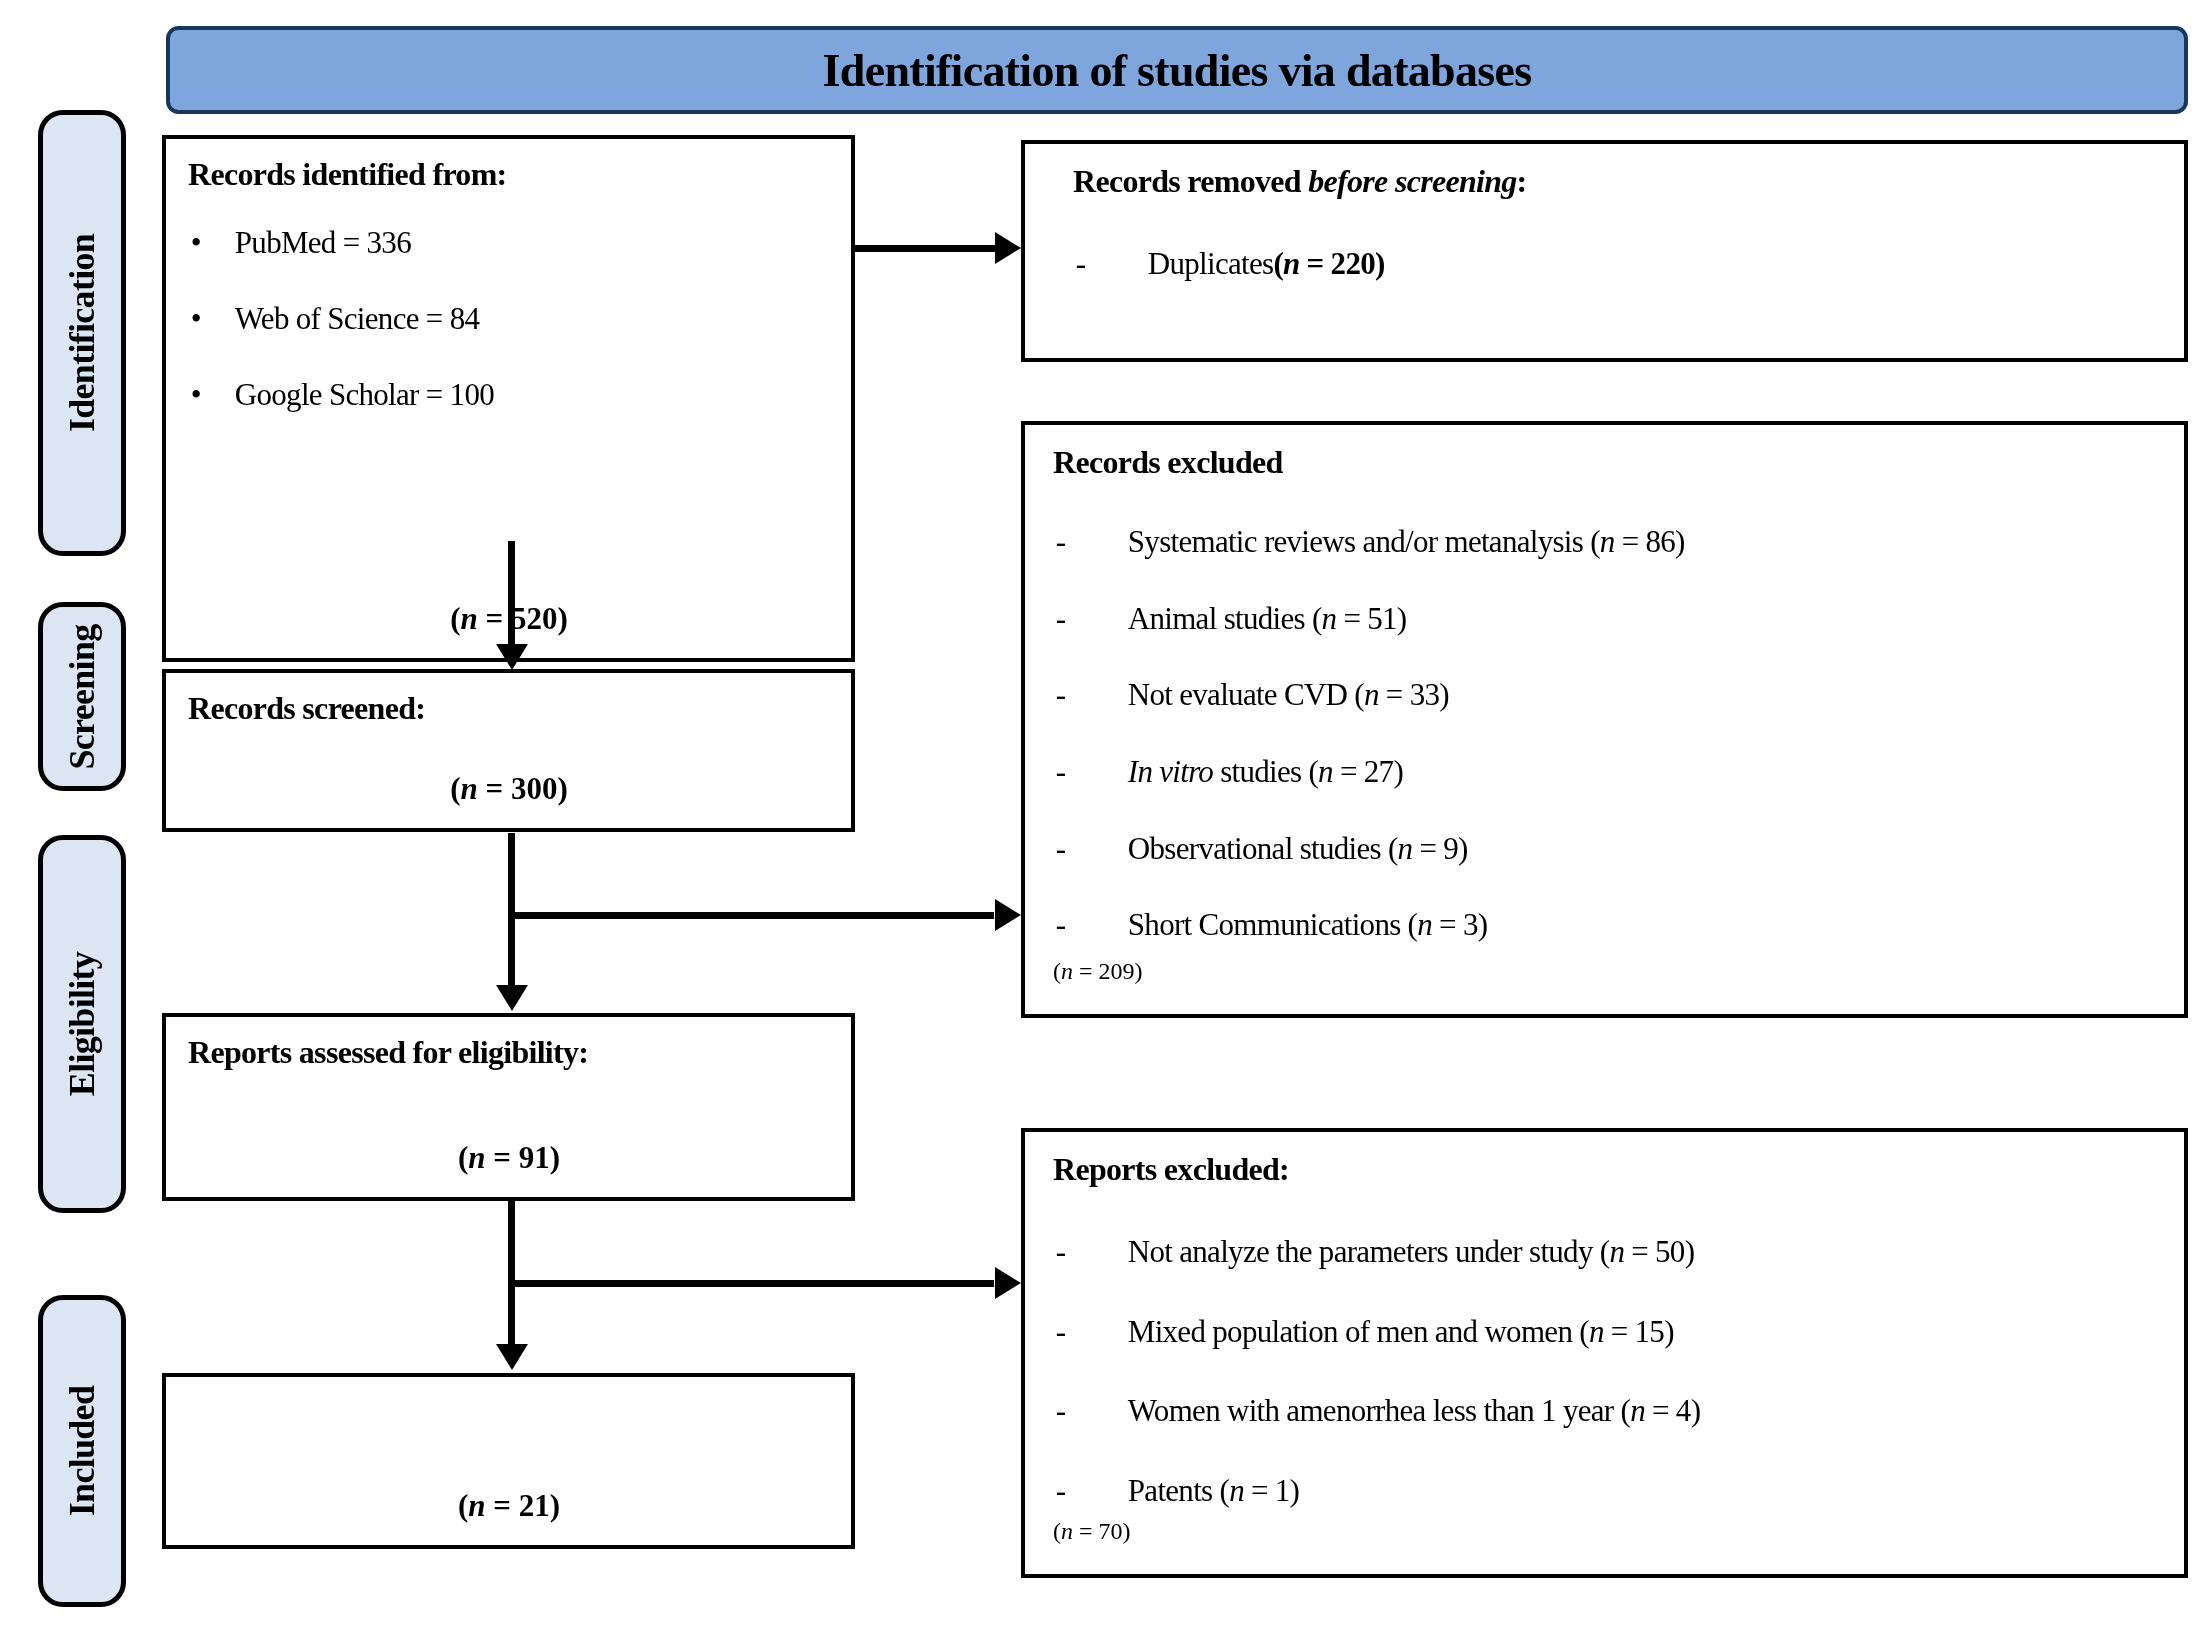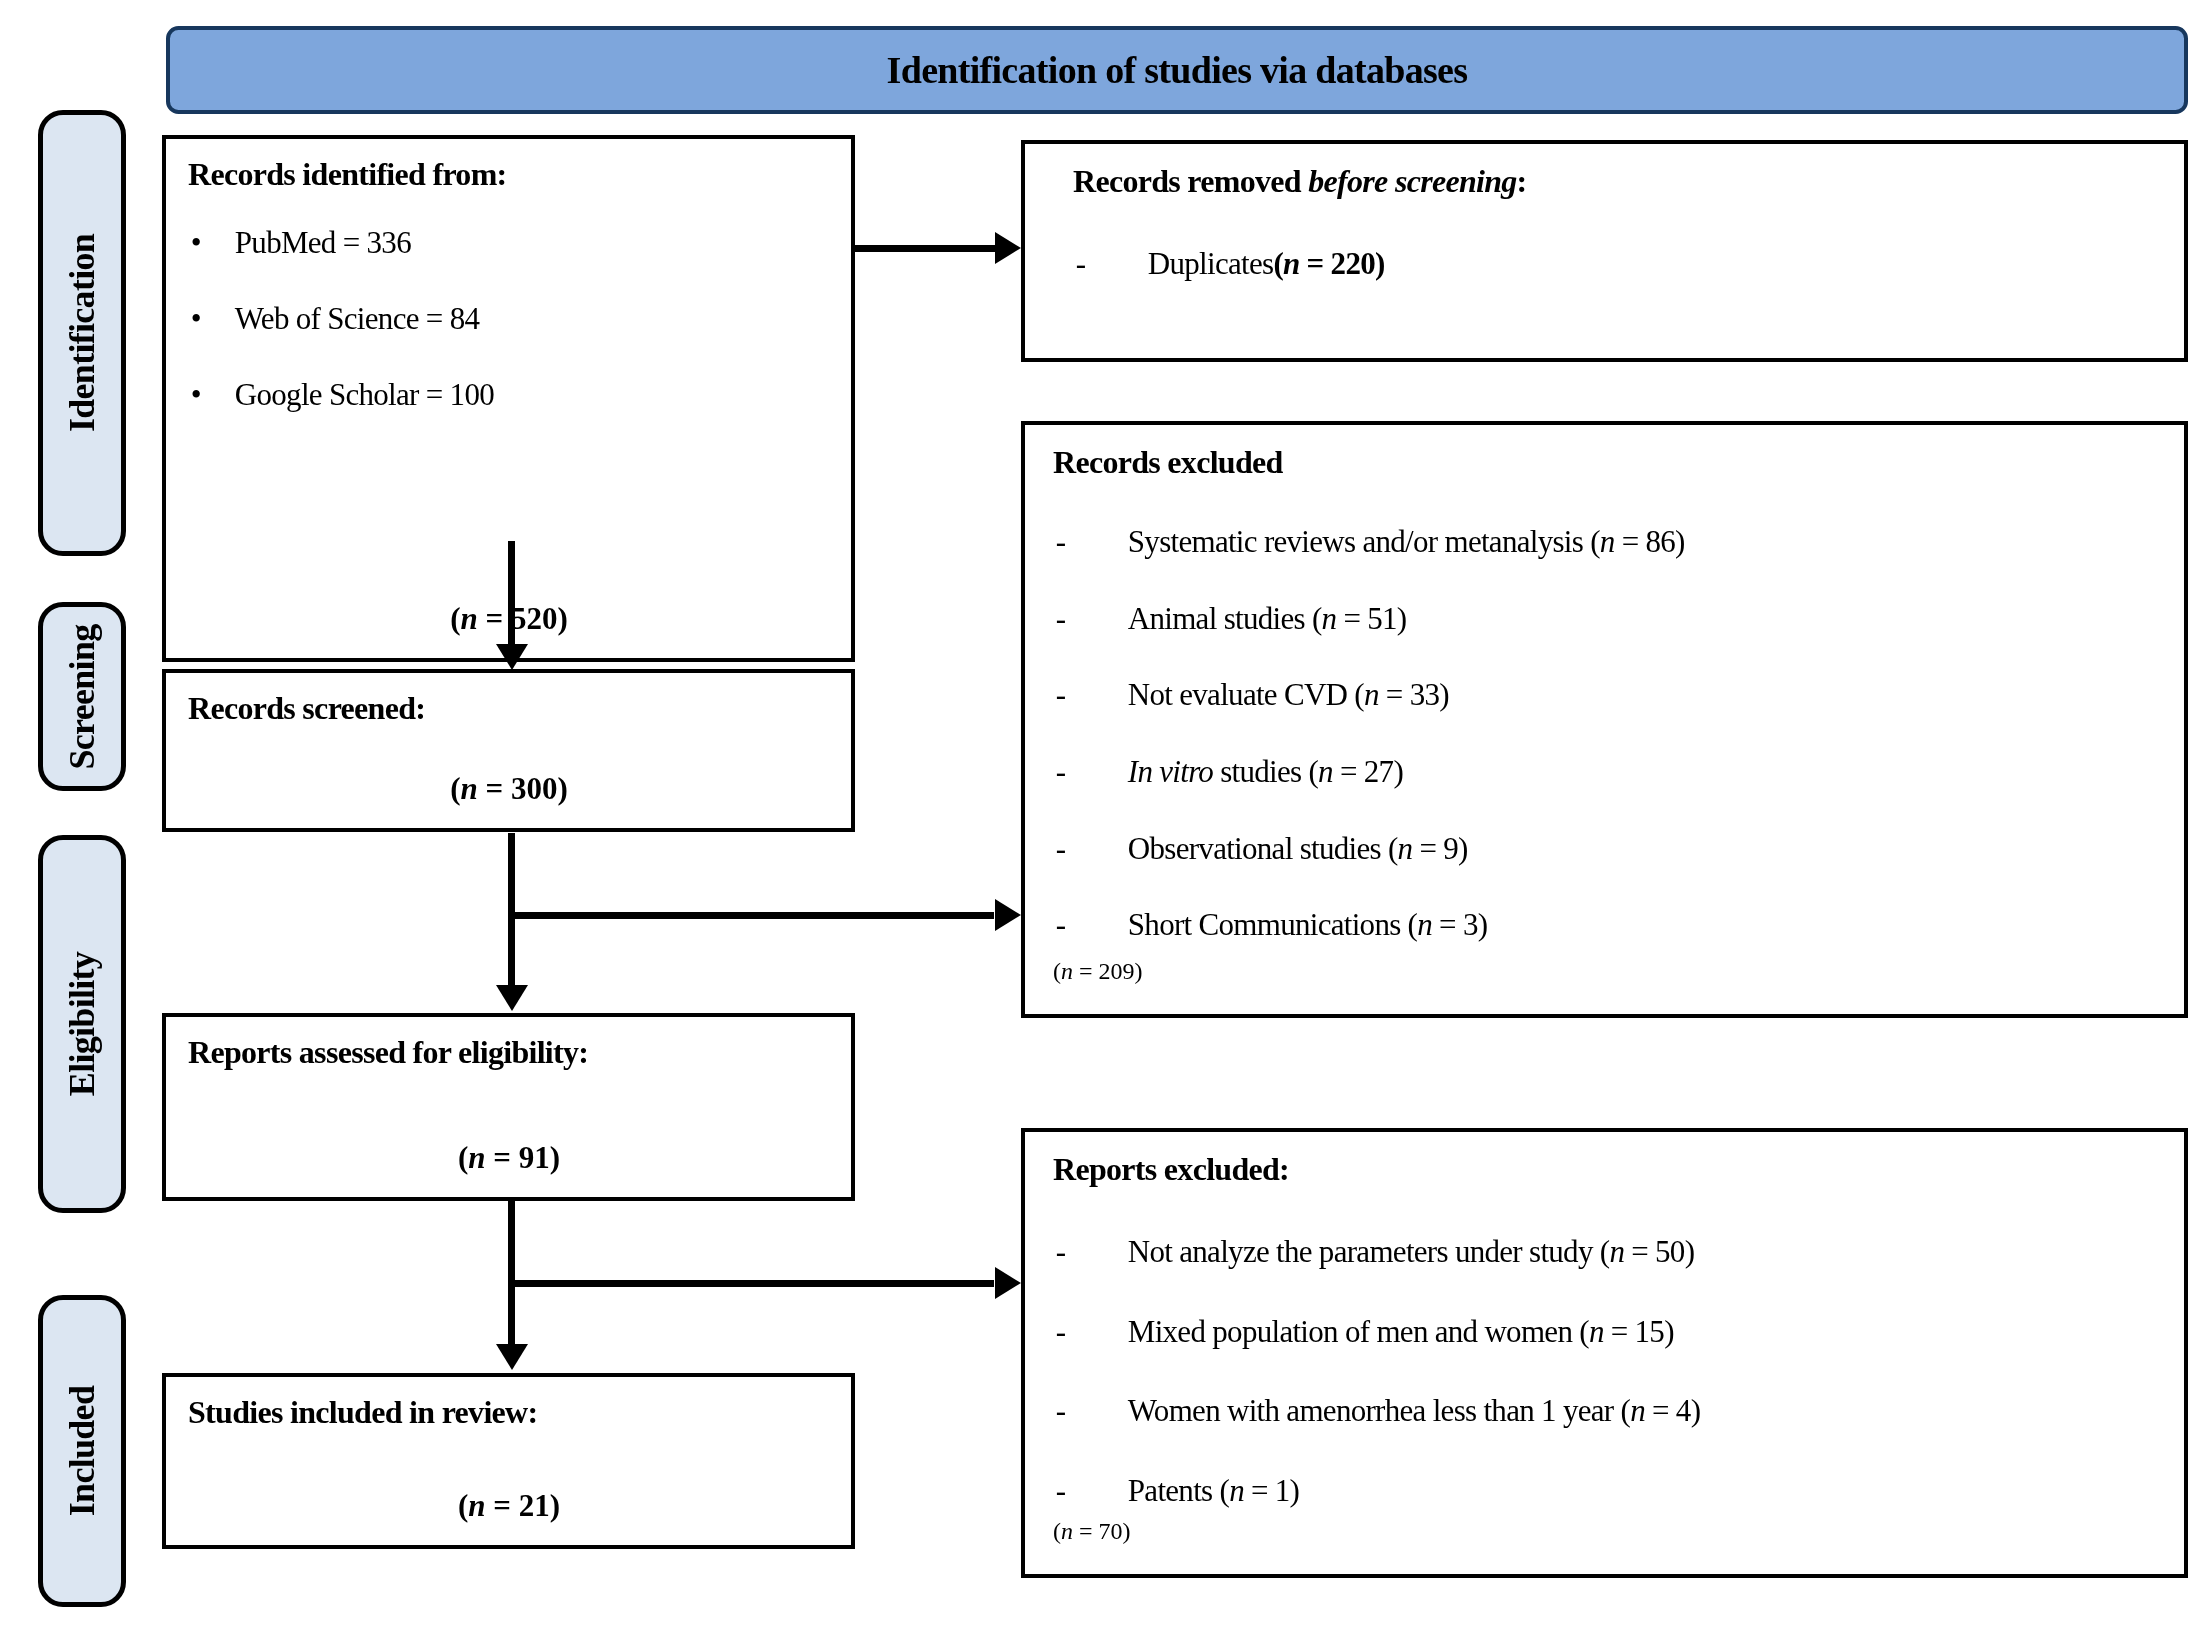--- a/index.html
+++ b/index.html
@@ -13,21 +13,21 @@
   }
   
   .header{
     position:absolute;left:166px;top:26px;width:2022px;height:88px;
     background:var(--header-fill,#7EA6DC);
     border:4.8px solid var(--header-border,#17375D);
     border-radius:12.4px;
     box-sizing:border-box;
     display:flex;align-items:center;justify-content:center;
   }
-  .header span{font-size:38px;font-weight:bold;letter-spacing:-0.7px;}
+  .header span{font-size:46px;font-weight:bold;letter-spacing:-0.7px;}
   
   .stage{
     position:absolute;left:38px;width:88px;
     background:var(--sidebar-fill,#DCE6F2);
     border:5.5px solid #000;border-radius:25px;
     box-sizing:border-box;
     display:flex;align-items:center;justify-content:center;
   }
   .stage span{
     transform:rotate(-90deg);white-space:nowrap;
@@ -124,21 +124,20 @@
     <div class="box-title">Records screened:</div>
     <div class="count">(<i>n</i> = 300)</div>
   </div>
 
   <div class="pbox lbox" id="box-assessed">
     <div class="box-title">Reports assessed for eligibility:</div>
     <div class="count">(<i>n</i> = 91)</div>
   </div>
 
   <div class="pbox lbox" id="box-included">
-    <div class="box-title">Studies included in review:</div>
     <div class="count">(<i>n</i> = 21)</div>
   </div>
 
   <div class="pbox rbox" id="box-removed">
     <div class="box-title">
       <span>Records removed </span><span class="t-italic">before screening</span><span>:</span>
     </div>
     <div class="items">
       <div class="ditem">
         <span class="dash">-</span>

